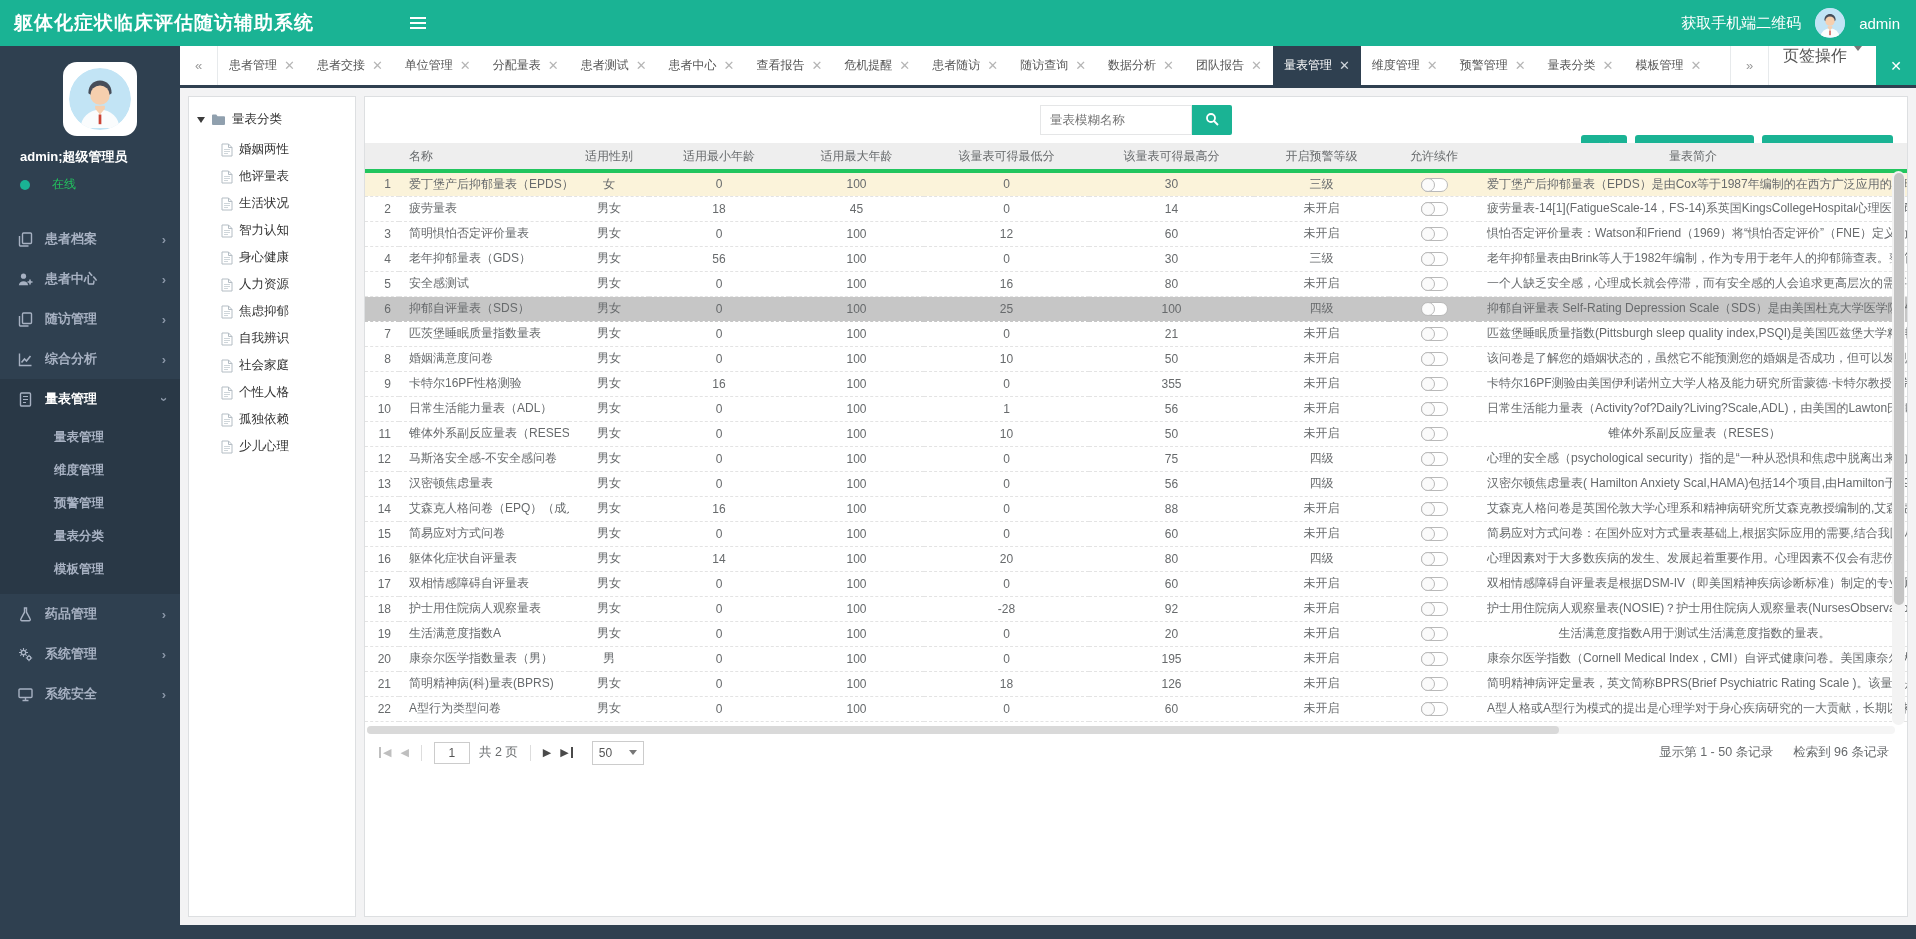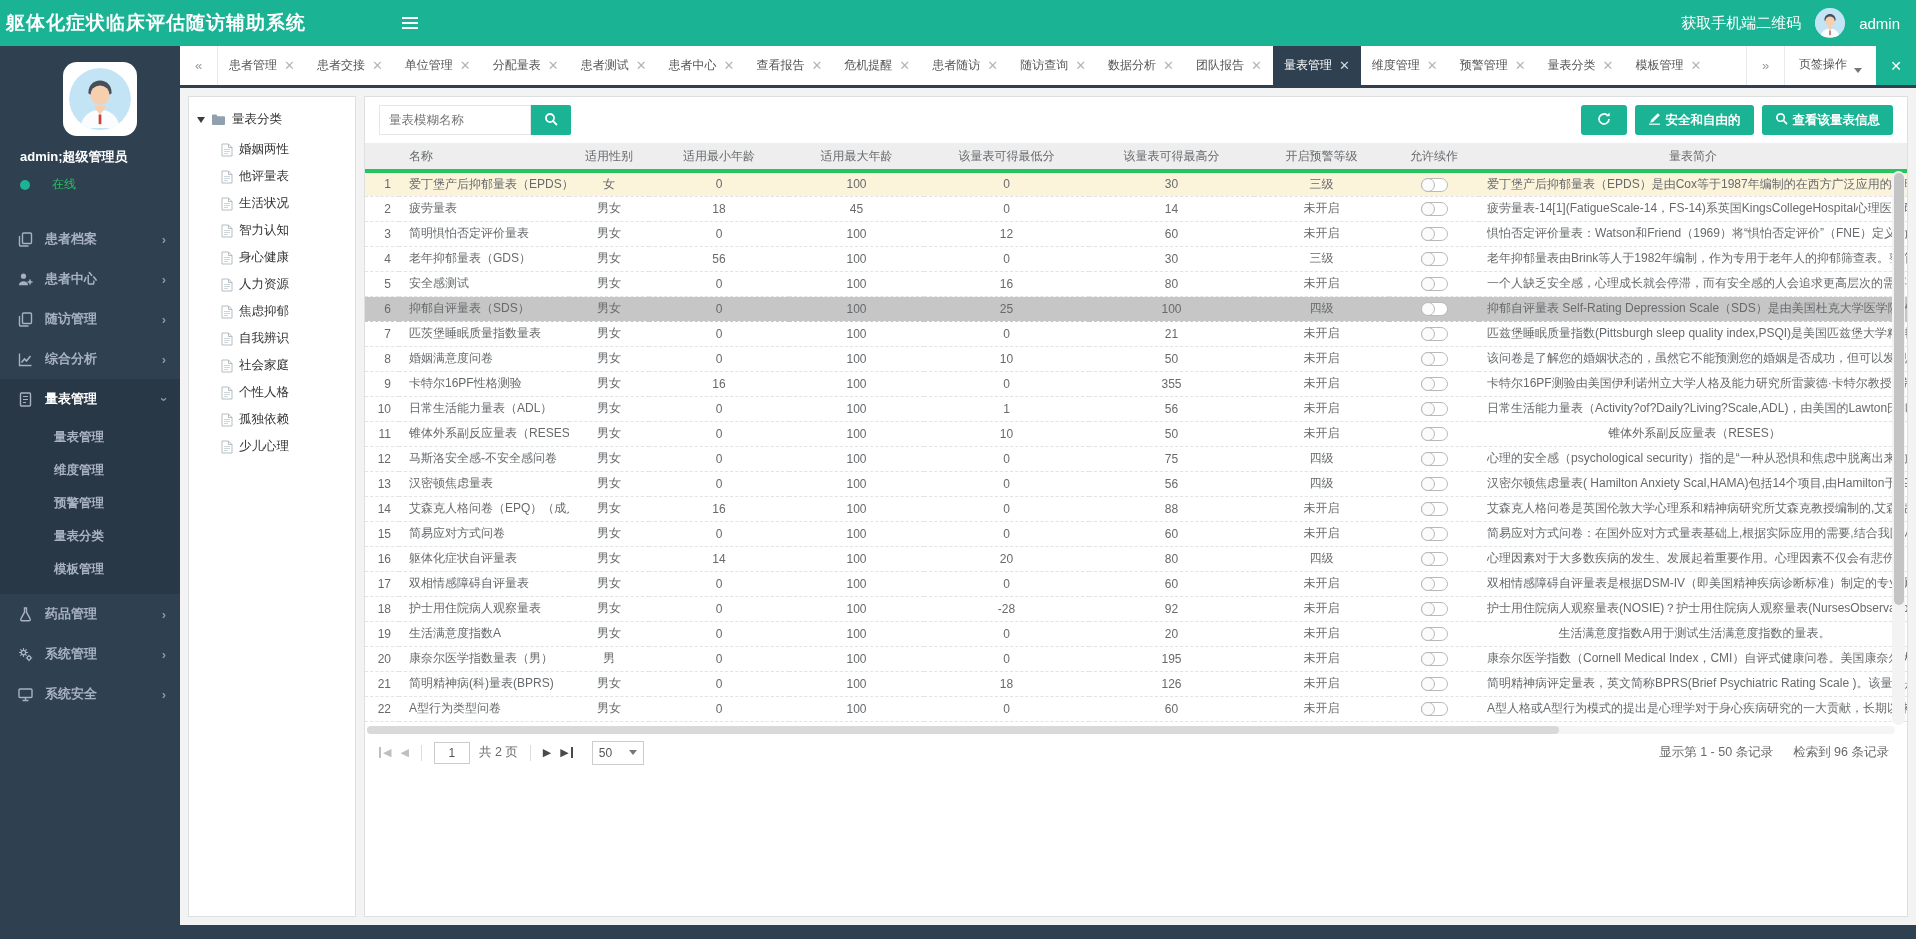--- a/index.html
+++ b/index.html
@@ -1,20 +1,20 @@
 <!DOCTYPE html>
 <html><head>
 <meta charset="utf-8">
 <style>
   * { box-sizing:border-box; margin:0; padding:0; }
   html,body { width:1916px; height:939px; overflow:hidden; }
   body { background:#2f4050; font-family:"Liberation Sans","DejaVu Sans",sans-serif; }
 
   
-  .topbar { height:46px; background:#1ab394; display:flex; align-items:center; color:#fff; padding:0 16px 0 6px; }
+  .topbar { height:46px; background:#1ab394; display:flex; align-items:center; color:#fff; padding:0 16px 0 14px; }
   .app-title { font-size:19px; font-weight:bold; letter-spacing:1px; white-space:nowrap; }
   .hamburger { margin-left:96px; font-size:15px; cursor:pointer; display:flex; flex-direction:column; gap:3px; }
   .hamburger i { display:block; width:16px; height:2px; background:#fff; }
   .topbar-right { margin-left:auto; display:flex; align-items:center; gap:14px; font-size:15px; }
   .qr-link { cursor:pointer; white-space:nowrap; }
   .avatar-sm { width:30px; height:30px; border-radius:50%; overflow:hidden; background:#c2e4f5; flex:none; }
   .avatar-sm svg { width:100%; height:100%; display:block; }
 
   
   .main { display:flex; height:893px; }
@@ -42,34 +42,34 @@
   
   .tabbar { height:42px; background:#fff; border-bottom:3px solid #2f4050; display:flex; align-items:stretch; overflow:hidden; }
   .tab-nav-btn { width:38px; flex:none; display:flex; align-items:center; justify-content:center; color:#999; font-size:13px; border-right:1px solid #e7eaec; cursor:pointer; }
   .tab-nav-btn.rgt { border-right:none; border-left:1px solid #e7eaec; }
   .tab-list { display:flex; align-items:stretch; }
   .tab { display:flex; align-items:center; gap:7px; padding:0 11px; font-size:12px; color:#555; cursor:pointer; white-space:nowrap; }
   .tab-close { color:#b5b5b5; font-size:13px; line-height:1; cursor:pointer; }
   .tab.active { background:#2f4050; color:#fff; }
   .tab.active .tab-close { color:#cfd5dc; }
   .tab-spacer { flex:1; }
-  .tab-ops { display:flex; align-items:flex-end; gap:7px; padding:12px 14px; font-size:12px; color:#555; border-left:1px solid #e7eaec; cursor:pointer; white-space:nowrap; }
+  .tab-ops { display:flex; align-items:flex-start; gap:7px; padding:0 14px; font-size:16px; color:#555; border-left:1px solid #e7eaec; cursor:pointer; white-space:nowrap; }
   .caret-down { width:0; height:0; border-left:4px solid transparent; border-right:4px solid transparent; border-top:5px solid #777; display:inline-block; }
   .tab-close-all { width:40px; flex:none; background:#1ab394; color:#fff; display:flex; align-items:center; justify-content:center; font-size:14px; cursor:pointer; }
 
   
   .content { height:837px; background:#f3f3f4; padding:8px; display:flex; gap:8px; overflow:hidden; }
   .tree-panel { width:168px; flex:none; background:#fff; border:1px solid #dddfe1; padding:14px 8px; overflow:hidden; }
   .tree-root { display:flex; align-items:center; gap:6px; font-size:12.5px; color:#333; margin-bottom:8px; cursor:pointer; }
   .tree-tri { width:0; height:0; border-left:4px solid transparent; border-right:4px solid transparent; border-top:6px solid #3c3c3c; display:inline-block; }
   .tree-item { display:flex; align-items:center; gap:6px; padding:5px 0 5px 24px; font-size:12.5px; color:#333; cursor:pointer; white-space:nowrap;font-family:Liberation Serif, serif; }
   .tree-icn { display:inline-flex; flex:none; }
 
   .main-panel { flex:1; min-width:0; background:#fff; border:1px solid #dddfe1; padding-top:8px; position:relative; display:flex; flex-direction:column; }
-  .toolbar { display:flex; align-items:center; padding:0 14px; height:30px; margin-bottom:8px; }
+  .toolbar { display:flex; align-items:center; padding:0 14px; height:30px; margin-bottom:8px;flex-direction:column; }
   .search-group { display:flex; height:30px; }
   .search-input { width:152px; height:30px; border:1px solid #e5e6e7; padding:0 9px; font-size:12.5px; color:#676a6c; outline:none; }
   .search-btn { width:40px; height:30px; background:#1ab394; border:none; display:flex; align-items:center; justify-content:center; cursor:pointer; border-radius:0 2px 2px 0; }
   .toolbar-right { margin-left:auto; display:flex; gap:8px; }
   .btn-teal { background:#1ab394; border:none; color:#fff; height:30px; padding:0 13px; font-size:12.5px; border-radius:3px; display:flex; align-items:center; gap:5px; cursor:pointer; font-weight:bold; }
   .btn-icon-only { padding:0 16px; }
 
   
   table { width:100%; border-collapse:collapse; table-layout:fixed; font-size:12px; color:#676a6c; }
   thead th { background:#eee; height:28px; font-weight:normal; color:#676a6c; white-space:nowrap; overflow:hidden; border-bottom:4px solid #22c55e; }

